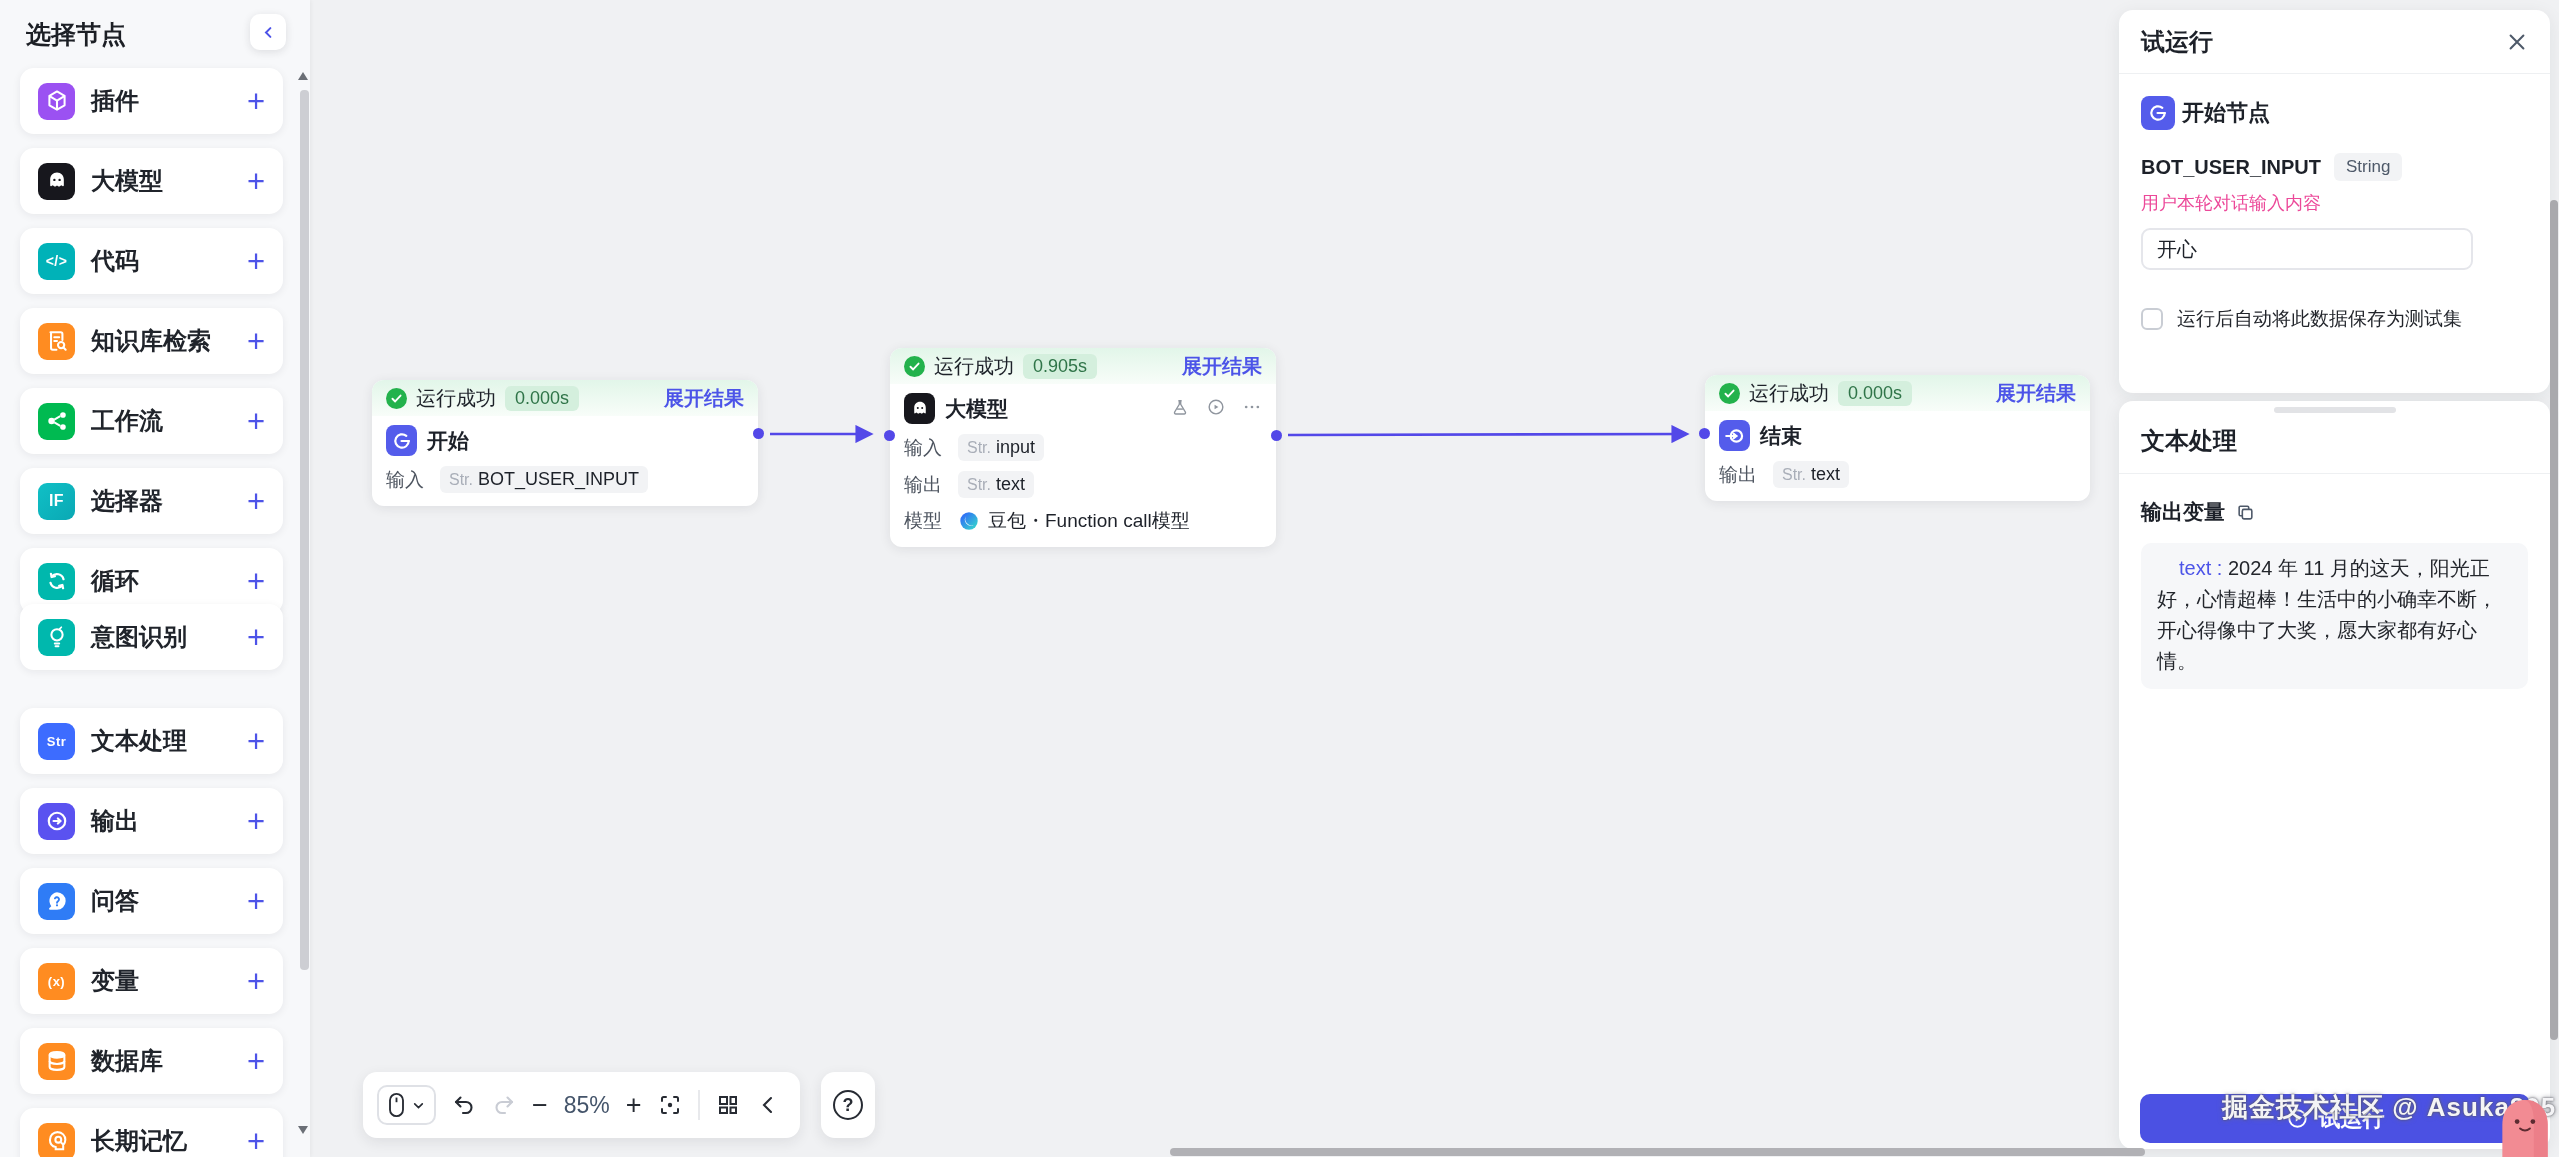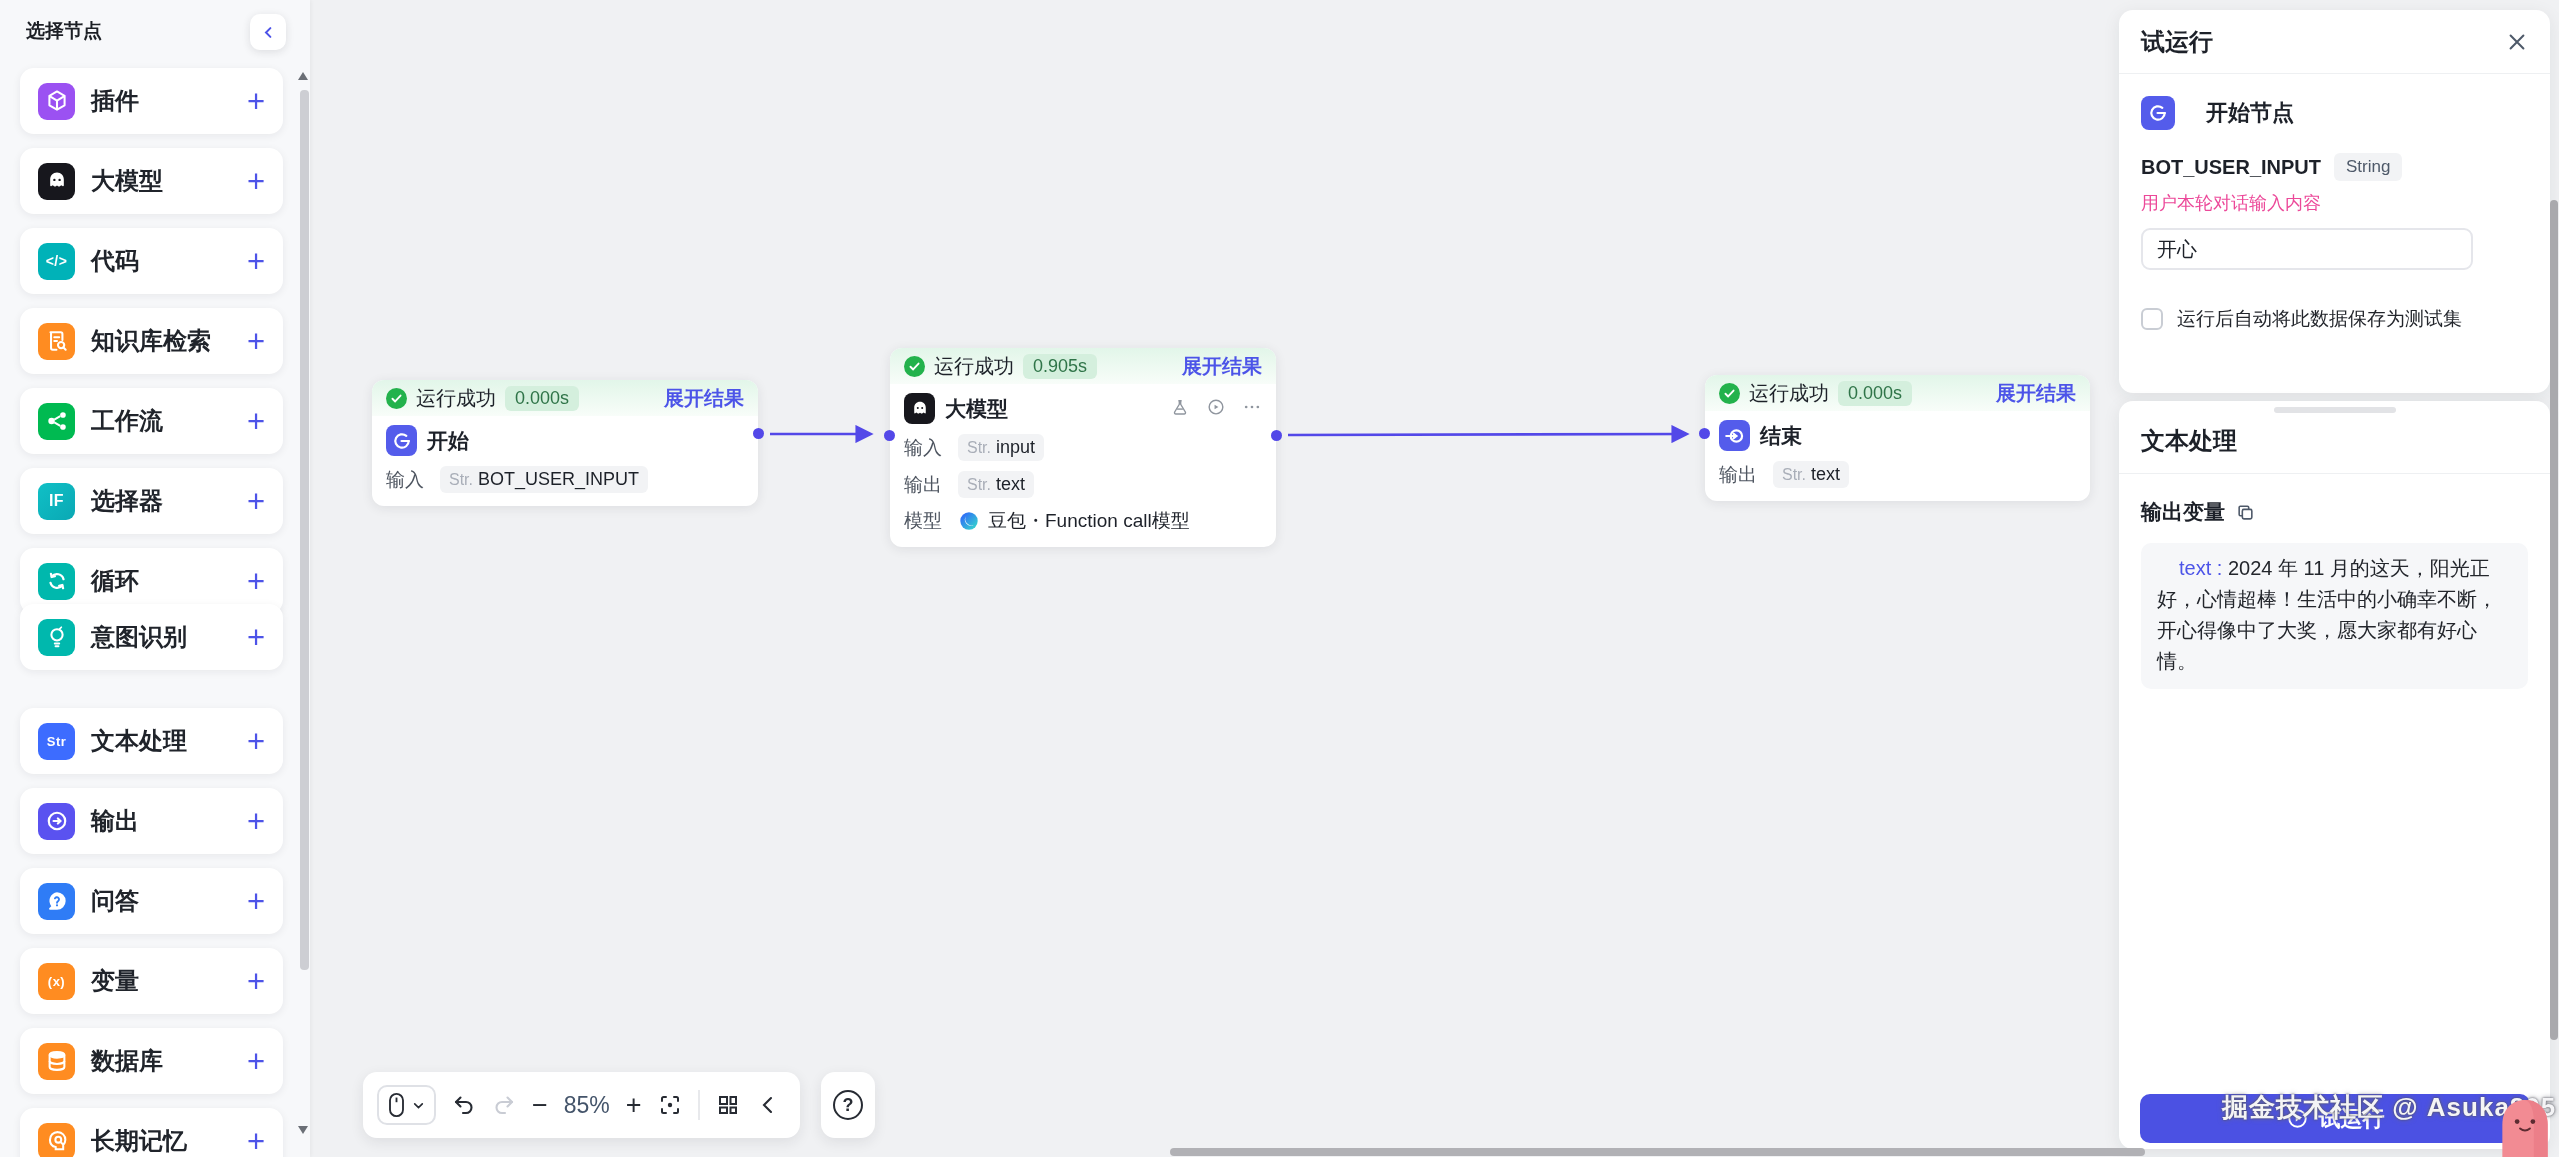--- a/index.html
+++ b/index.html
@@ -2,21 +2,21 @@
 <html><head>
 <meta charset="utf-8">
 <style>
   * { margin:0; padding:0; box-sizing:border-box; }
   html,body { width:2559px; height:1157px; overflow:hidden; }
   body { font-family:"Liberation Sans","DejaVu Sans",sans-serif; color:#1d2129; }
   .app { position:relative; width:2559px; height:1157px; background:#f0f1f3; overflow:hidden; }
 
   
   .sidebar { position:absolute; left:0; top:0; width:310px; height:1157px; background:#f7f8fa; box-shadow:1px 0 4px rgba(0,0,0,.05); z-index:4; }
-  .sb-title { position:absolute; left:26px; top:18px; font-size:19px; font-weight:700; color:#1c1f25; }
+  .sb-title { position:absolute; left:26px; top:18px; font-size:25px; font-weight:700; color:#1c1f25; }
   .sb-collapse { position:absolute; left:250px; top:14px; width:36px; height:36px; background:#fff; border-radius:10px; box-shadow:0 2px 8px rgba(31,35,41,.12); display:flex; align-items:center; justify-content:center; cursor:pointer; }
   .sb-item { position:absolute; left:20px; width:263px; height:66px; background:#fff; border-radius:14px; box-shadow:0 2px 8px rgba(31,35,41,.07); display:flex; align-items:center; padding:0 18px; cursor:pointer; }
   .sb-icon { width:37px; height:37px; border-radius:9px; display:flex; align-items:center; justify-content:center; flex:none; color:#fff; font-weight:700; }
   .sb-icon svg { width:26px; height:26px; }
   .sb-icon .txt { font-size:14px; font-weight:700; color:#fff; letter-spacing:.5px; }
   .sb-label { margin-left:16px; font-size:24px; font-weight:600; color:#20242b; }
   .sb-plus { margin-left:auto; color:#4d53e8; font-size:31px; font-weight:300; line-height:1; }
   .sb-scrolltrack { position:absolute; right:1px; top:66px; width:9px; height:1070px; }
   .sb-thumb { position:absolute; top:24px; left:0; width:9px; height:880px; background:#cdced3; border-radius:4px; }
   .sb-arrow-up { position:absolute; right:2px; top:72px; width:0; height:0; border-left:5px solid transparent; border-right:5px solid transparent; border-bottom:8px solid #6b6f76; }
@@ -59,21 +59,21 @@
   .help-circle { width:30px; height:30px; border:2px solid #272b33; border-radius:50%; display:flex; align-items:center; justify-content:center; font-size:18px; font-weight:700; color:#272b33; }
 
   
   .card { position:absolute; left:2119px; width:431px; background:#fff; border-radius:14px; box-shadow:0 4px 18px rgba(31,35,41,.08); z-index:5; }
   .card1 { top:10px; height:383px; }
   .card1-header { height:64px; border-bottom:1px solid #eef0f2; display:flex; align-items:center; padding:0 22px; }
   .panel-title { font-size:24px; font-weight:700; color:#1d2129; }
   .close-btn { margin-left:auto; color:#4e5969; cursor:pointer; display:flex; }
   .close-btn svg { width:22px; height:22px; }
   .section { padding:22px 22px 0; }
-  .node-head { display:flex; align-items:center; gap:31px; }
+  .node-head { display:flex; align-items:center; gap:7px; }
   .node-head .node-icon { width:34px; height:34px; }
   .node-head-title { font-size:22px; font-weight:700; color:#1d2129; }
   .field-row { margin-top:23px; display:flex; align-items:center; gap:13px; }
   .field-name { font-size:20px; font-weight:700; color:#1d2129; }
   .badge { background:#f2f3f5; border-radius:6px; padding:4px 12px; font-size:17px; color:#4e5969; }
   .desc { margin-top:10px; font-size:18px; color:#ec4899; }
   .field-input { margin-top:13px; width:332px; height:42px; border:2px solid #e5e6eb; border-radius:9px; padding:0 14px; font-size:20px; color:#1d2129; font-family:Liberation Serif, serif; background:#fff; outline:none; }
   .checkbox-row { margin-top:36px; display:flex; align-items:center; gap:14px; }
   .checkbox { width:22px; height:22px; border:2px solid #c9cdd4; border-radius:6px; background:#fff; cursor:pointer; flex:none; }
   .checkbox-label { font-size:19px; color:#23262c; }

